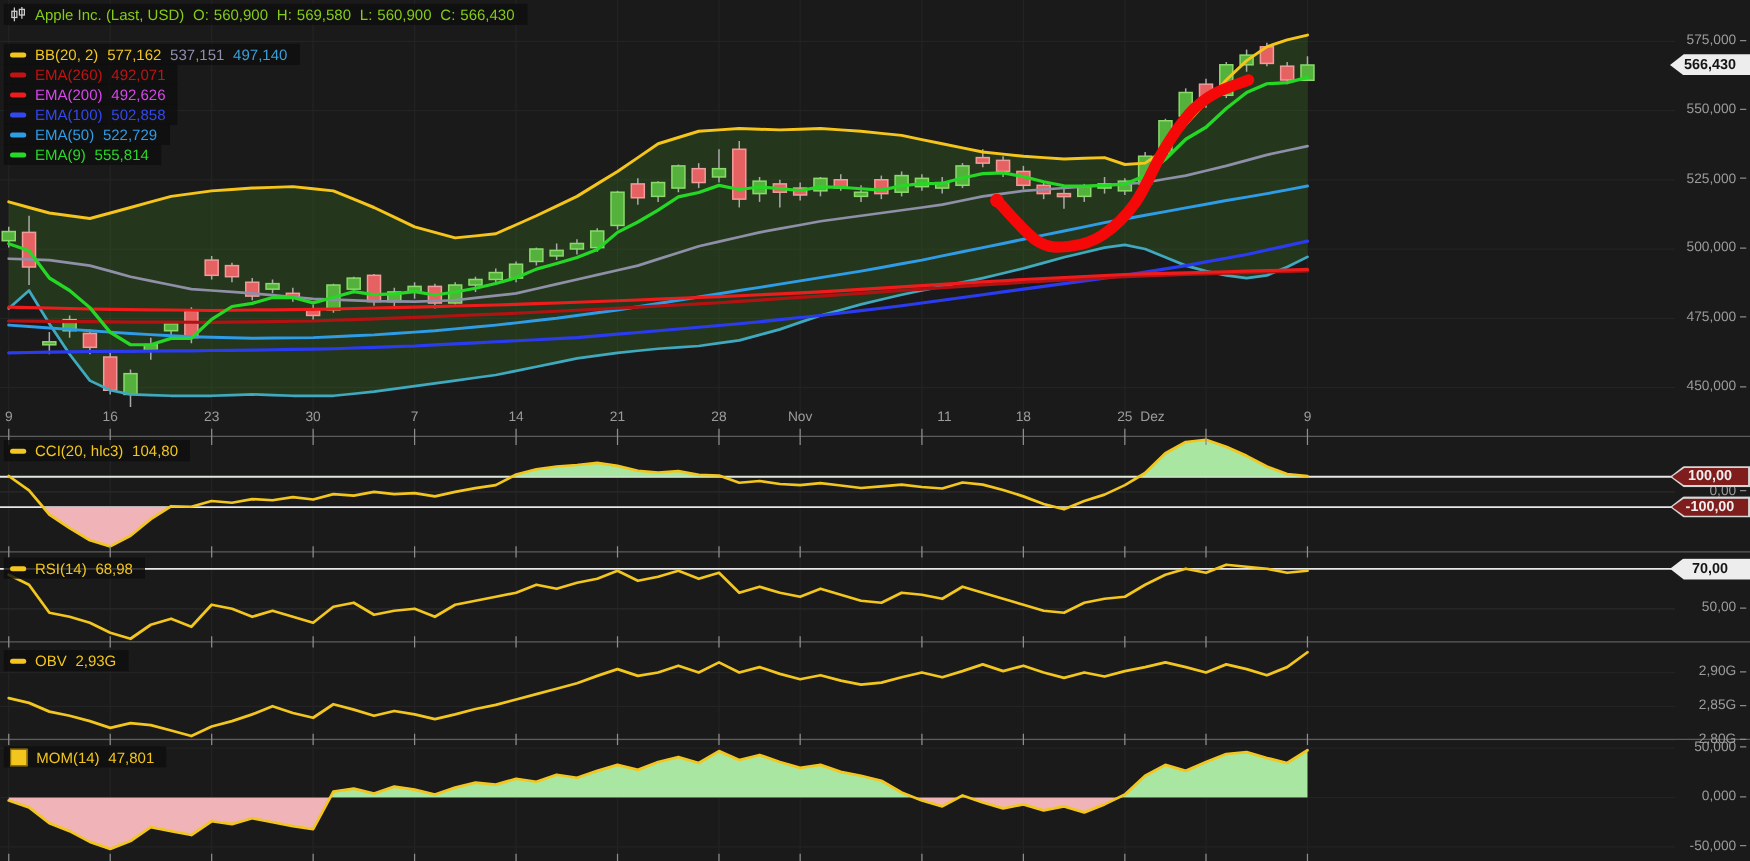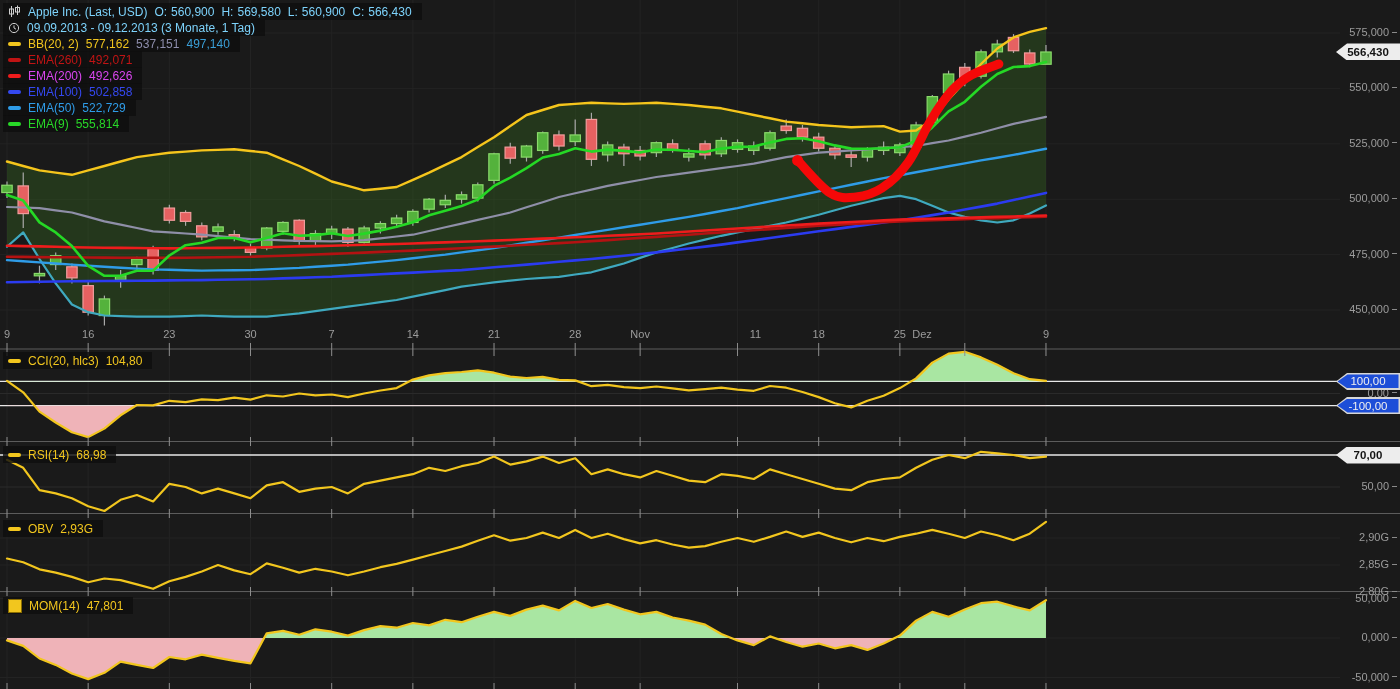--- a/index.html
+++ b/index.html
@@ -5,36 +5,36 @@
   html,body{margin:0;padding:0;background:#101010;}
   .stage{position:relative;width:1400px;height:689px;background:#1a1a1a;overflow:hidden;
          font-family:"Liberation Sans",sans-serif;-webkit-font-smoothing:antialiased;}
   #cv{position:absolute;left:0;top:0;}
   .lg{position:absolute;left:3px;display:flex;align-items:center;gap:7px;
       background:rgba(15,15,15,.82);padding:1px 10px 1px 5px;font-size:12px;
       height:15px;white-space:nowrap;z-index:6;}
   .sw{width:13px;height:4px;border-radius:2px;flex:0 0 auto;}
   .swsq{width:12px;height:12px;border:1px solid #8a6d00;background:#f2c61e;flex:0 0 auto;}
   .ic{flex:0 0 auto;display:block;}
-  .c-white{color:#7dd3fc}.c-yel{color:#f2c61e}.c-grayblue{color:#8f8fae}.c-cyan{color:#3a9fd8}
+  .c-white{color:#84cc16}.c-yel{color:#f2c61e}.c-grayblue{color:#8f8fae}.c-cyan{color:#3a9fd8}
   .c-red{color:#d946ef}.c-dred{color:#c01414}.c-blue{color:#3448f0}.c-lblue{color:#2f9ce8}.c-green{color:#28d828}
   .bg-yel{background:#f2c61e}.bg-red{background:#ee1c1c}.bg-dred{background:#c01414}
   .bg-blue{background:#3448f0}.bg-lblue{background:#2f9ce8}.bg-green{background:#28d828}
   .gap{margin-left:4px}
   .ylab{position:absolute;display:flex;align-items:center;font-size:11px;color:#9c9c9c;right:3px;z-index:3;}
   .ylab .tick{width:5px;height:1px;background:#8a8a8a;margin-left:3px;}
   .time-axis{position:absolute;left:0;top:328px;width:1400px;height:18px;z-index:3;}
   .xlab{position:absolute;font-size:11px;color:#9c9c9c;transform:translateX(-50%);top:0;}
   .tag{position:absolute;left:1336px;width:64px;height:17px;z-index:7;
        clip-path:polygon(11px 0,100% 0,100% 100%,11px 100%,0 50%);
        display:flex;align-items:center;justify-content:center;font-size:11.5px;}
   .tag.light{background:#ededed;color:#141414;font-weight:700;}
   .tag.dark{background:#d6d6d6;}
   .tag .inner{position:absolute;inset:1.5px;clip-path:polygon(10px 0,100% 0,100% 100%,10px 100%,0 50%);
-       background:#1d4ed8;color:#f0f0f0;font-weight:400;display:flex;align-items:center;justify-content:center;}
+       background:#7f1d1d;color:#f0f0f0;font-weight:700;display:flex;align-items:center;justify-content:center;}
   .price-axis{position:absolute;right:0;top:0;width:70px;height:689px;z-index:2;}
 </style>
 </head>
 <body>
 
 <div class="stage">
   <svg id="cv" width="1400" height="689">
       <defs>
         <clipPath id="mainClip">
           <rect x="0" y="0" width="1340" height="347"></rect>
@@ -336,27 +336,20 @@
         <line x1="9.5" y1="0.5" x2="9.5" y2="10"></line>
           <rect x="7.5" y="2.5" width="4" height="4.5"></rect>
       </g>
     </svg>
     <span class="c-white">Apple Inc. (Last, USD)</span>
     <span class="c-white"><span>O:</span><span class="gap">560,900</span></span>
     <span class="c-white"><span>H:</span><span class="gap">569,580</span></span>
     <span class="c-white"><span>L:</span><span class="gap">560,900</span></span>
     <span class="c-white"><span>C:</span><span class="gap">566,430</span></span>
   </div>
-  <div class="lg" style="top:19px">
-    <svg class="ic" width="12" height="12">
-      <circle cx="6" cy="6" r="4.6" stroke="#cfcfcf" fill="none" stroke-width="1"></circle>
-      <path d="M6 3.4 L6 6 L8 7.2" stroke="#cfcfcf" fill="none" stroke-width="1"></path>
-    </svg>
-    <span class="c-white">09.09.2013 - 09.12.2013 (3 Monate, 1 Tag)</span>
-  </div>
 
   <div class="lg" style="top:35px">
     <span class="sw bg-yel"></span>
     <span class="c-yel">BB(20, 2)</span>
     <span class="c-yel">577,162</span>
     <span class="c-grayblue">537,151</span>
     <span class="c-cyan">497,140</span>
   </div>
   <div class="lg" style="top:51px">
     <span class="sw bg-dred"></span>

